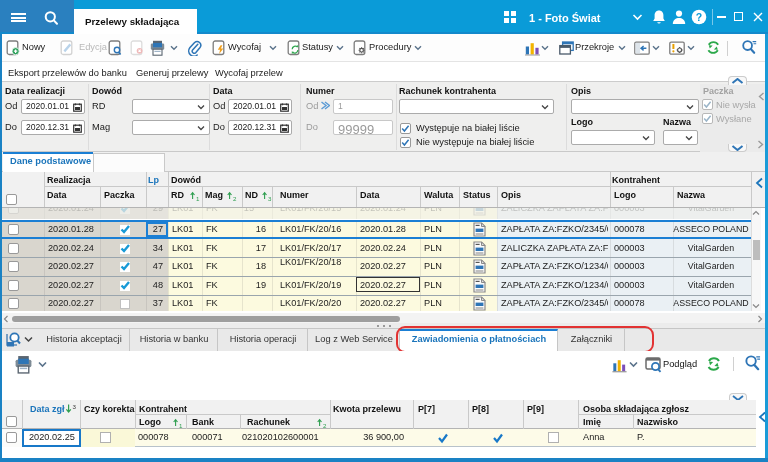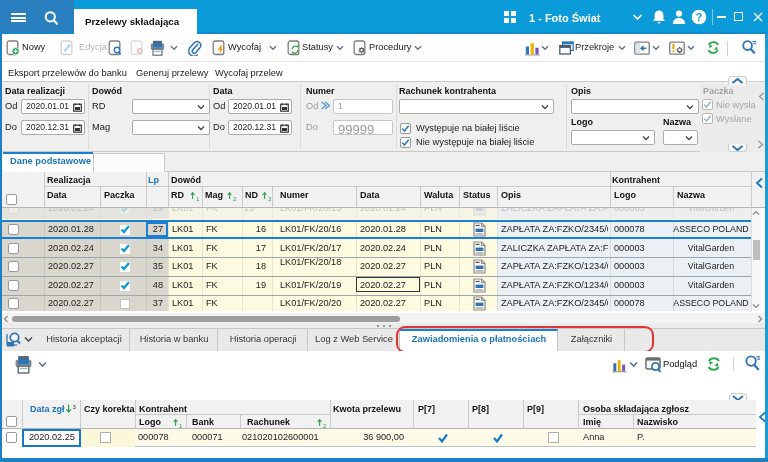--- a/index.html
+++ b/index.html
@@ -492,21 +492,21 @@
           <div class="rt" style="left:614px;top:4px">000003</div>
           <div class="rt" style="left:673px;top:4px;width:76px;text-align:center;font-size:8.8px">VitalGarden</div>
         </div>
 <div class="ab" style="left:0;top:48.5px;width:768px;height:19px">
           <div class="cb" style="position:absolute;left:8px;top:4px"></div>
           <div class="rt" style="left:48px;top:4px">2020.02.27</div>
           <div class="ab" style="left:120px;top:5px;width:10px;height:10px;background:#fff"></div>
           <svg class="ck" style="left:119px;top:3px" viewBox="0 0 12 12">
             <path d="M2.5 6.5 L5 9 L10 3" stroke="#189ad6" stroke-width="2.4" fill="none"></path>
           </svg>
-          <div class="rt" style="left:146px;top:4px;width:17px;text-align:right">35</div>
+          <div class="rt" style="left:146px;top:4px;width:17px;text-align:right">47</div>
           <div class="rt" style="left:172px;top:4px">LK01</div>
           <div class="rt" style="left:206px;top:4px">FK</div>
           <div class="rt" style="left:242px;top:4px;width:24px;text-align:right">18</div>
           <div class="rt" style="left:280px;top:0">LK01/FK/20/18</div>
           <div class="rt" style="left:360px;top:4px">2020.02.27</div>
           <div class="rt" style="left:424px;top:4px">PLN</div>
           <svg class="ab" style="left:473px;top:2px" width="13" height="15" viewBox="0 0 13 15">
             <path d="M1 1 H8.5 L12 4.5 V14 H1 Z" fill="#fafafa" stroke="#8a8a8a" stroke-width="1.2"></path>
             <path d="M8.5 1 L8.5 4.5 H12 Z" fill="#e0e0e0" stroke="#8a8a8a" stroke-width="1"></path>
             <rect x="2.6" y="2.8" width="4" height="1.2" fill="#555"></rect>

